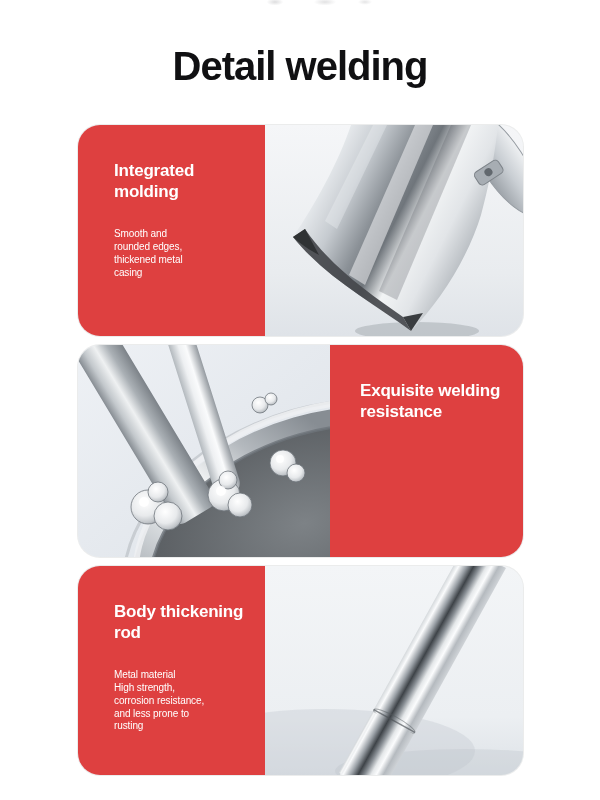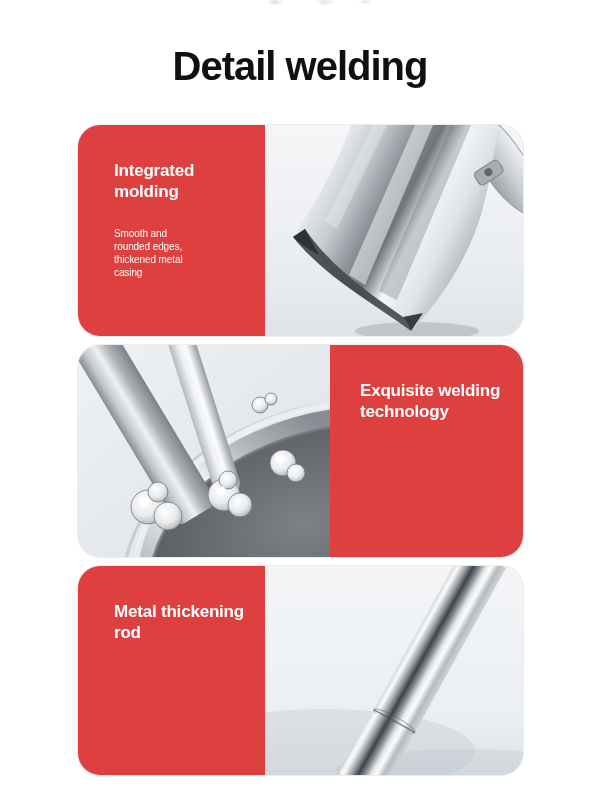--- a/index.html
+++ b/index.html
@@ -114,21 +114,21 @@
         <rect x="210" y="40" width="28" height="15" rx="4" fill="#a7adb3" stroke="#7d8389" stroke-width="1"></rect>
         <circle cx="224" cy="47" r="4" fill="#62686e"></circle>
       </g>
     </svg>
   </div>
 </section>
 
 <section class="card card-2">
   <div class="panel" style="background: rgb(222, 64, 64);">
     <h3 class="panel-title">Exquisite welding
-technology</h3>
+resistance</h3>
   </div>
   <div class="photo">
     <svg viewBox="0 0 252 212" preserveAspectRatio="none">
       <defs>
         <linearGradient id="g2bg" x1="0" y1="0" x2="1" y2="1">
           <stop offset="0" stop-color="#eef1f5"></stop>
             <stop offset="1" stop-color="#dde2e8"></stop>
         </linearGradient>
         <radialGradient id="g2pot" cx="0.45" cy="0.35" r="0.8">
           <stop offset="0" stop-color="#7d8286"></stop>
@@ -190,22 +190,27 @@
       </g>
       <circle cx="66" cy="157" r="5" fill="#ffffff" opacity="0.9"></circle>
       <circle cx="143" cy="146" r="5" fill="#ffffff" opacity="0.9"></circle>
       <circle cx="202" cy="114" r="4" fill="#ffffff" opacity="0.9"></circle>
     </svg>
   </div>
 </section>
 
 <section class="card card-3">
   <div class="panel" style="background: rgb(222, 64, 64);">
-    <h3 class="panel-title">Metal thickening
+    <h3 class="panel-title">Body thickening
 rod</h3>
+    <p class="panel-body">Metal material
+High strength,
+corrosion resistance,
+and less prone to
+rusting</p>
   </div>
   <div class="photo">
     <svg viewBox="0 0 258 209" preserveAspectRatio="none">
       <defs>
         <linearGradient id="g3bg" x1="0" y1="0" x2="0" y2="1">
           <stop offset="0" stop-color="#f3f5f7"></stop>
             <stop offset="0.72" stop-color="#eceff2"></stop>
             <stop offset="1" stop-color="#dde2e7"></stop>
         </linearGradient>
         <linearGradient id="g3rod" gradientUnits="userSpaceOnUse" x1="194.5" y1="0" x2="241.5" y2="0">

